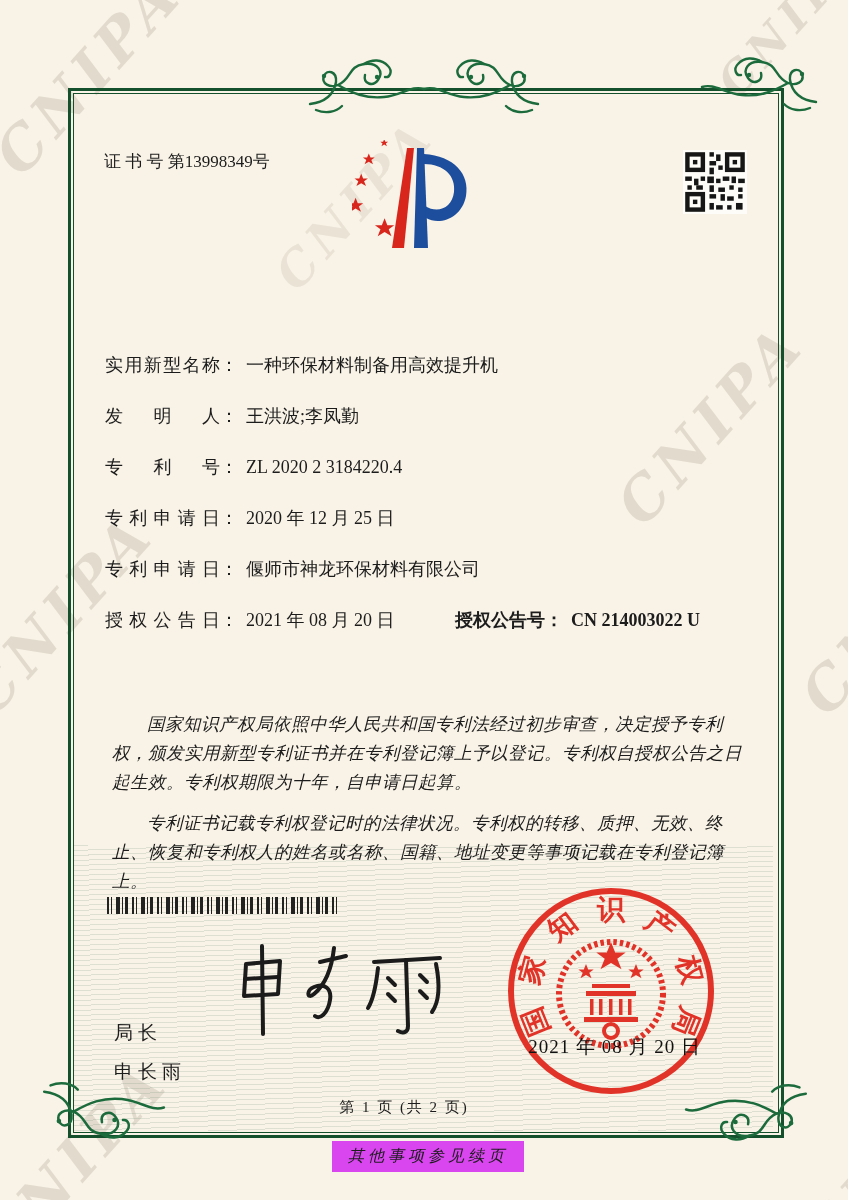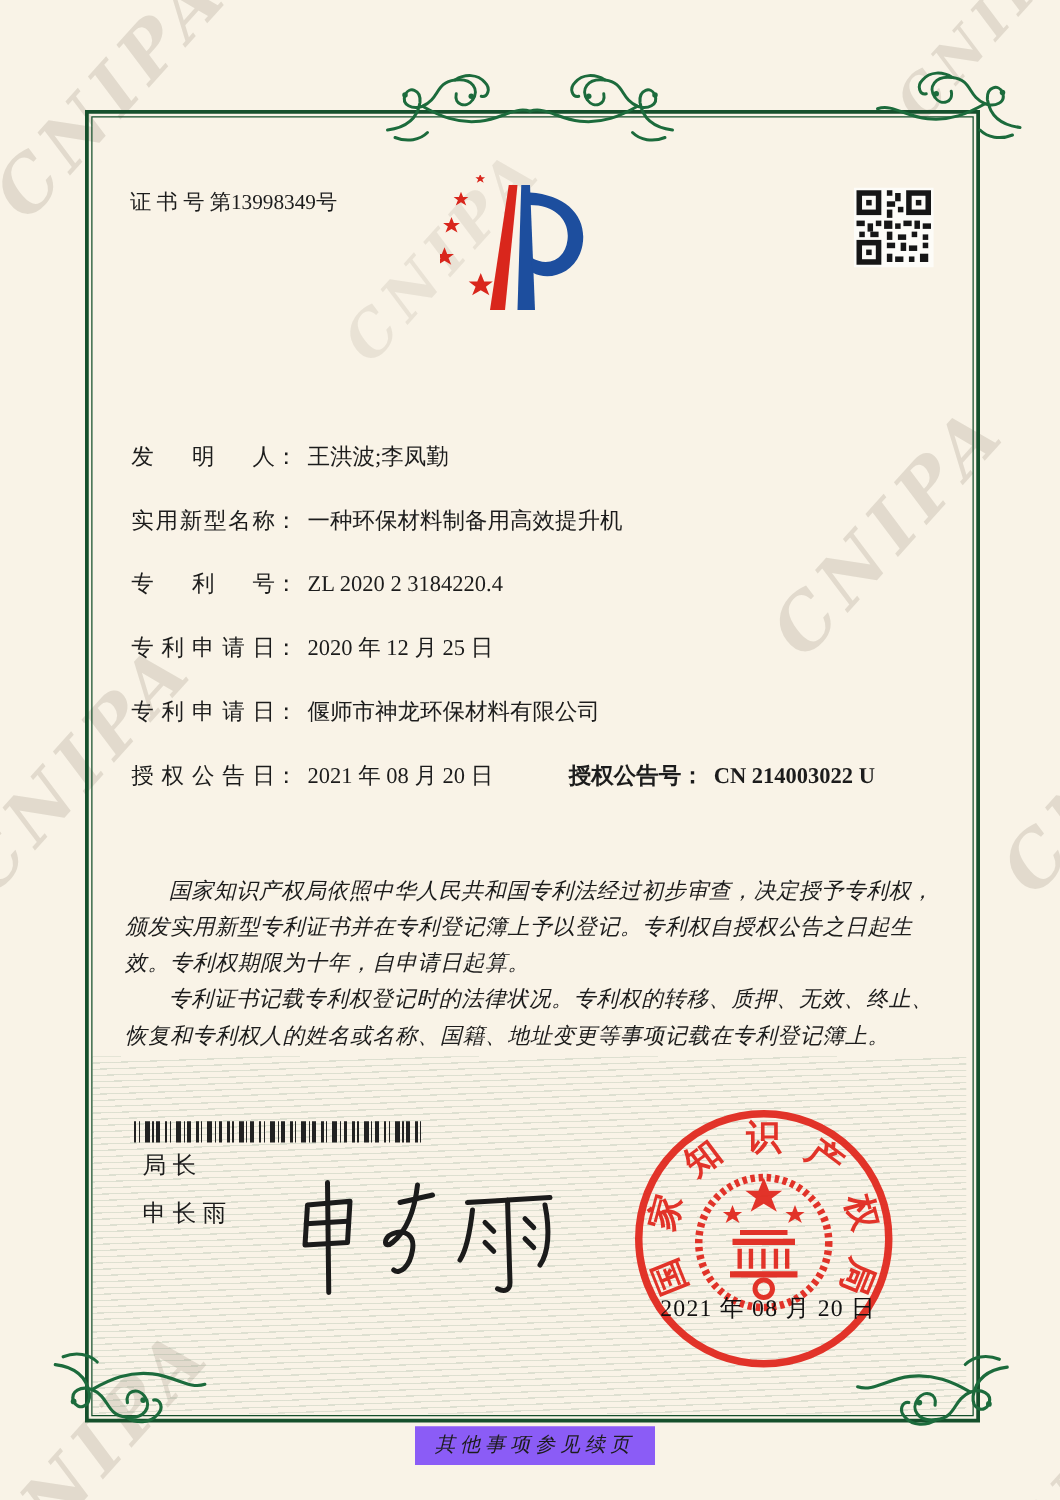--- a/index.html
+++ b/index.html
@@ -34,42 +34,42 @@
   .fields{position:absolute; left:105px; top:352px; width:660px; font-size:18px;}
   .frow{position:relative; height:51px; line-height:26px;}
   .fl{display:inline-block; width:115px; text-align:justify; text-align-last:justify; vertical-align:bottom;}
   .colon{margin-right:8px;}
   .frow .right-group{position:absolute; left:350px; top:0;font-weight:bold;}
   
   .body-text{
     position:absolute; left:100px; top:698px; width:654px;
     font-size:17.5px; line-height:29px; font-style:italic; letter-spacing:0.5px;
   }
-  .body-text p{margin:0; text-indent:2em;}
+  .body-text p{margin:12px; text-indent:2em;}
   
   .barcode{
     position:absolute; left:107px; top:897px; width:231px; height:17px;
     background:repeating-linear-gradient(90deg,
       #222 0 2px, transparent 2px 4px,
       #222 4px 5px, transparent 5px 9px,
       #222 9px 13px, transparent 13px 15px,
       #222 15px 16px, transparent 16px 18px,
       #222 18px 21px, transparent 21px 25px);
   }
-  .director{position:absolute; left:114px; top:919px; font-size:19px;}
+  .director{position:absolute; left:114px; top:1020px; font-size:19px;}
   .director div{letter-spacing:5px; margin-bottom:13px;}
   .signature{position:absolute; left:228px; top:938px;}
   .seal{position:absolute; left:504px; top:884px; opacity:0.93;}
   .seal-date{
     position:absolute; left:512px; top:1034px; width:205px; text-align:center;
     font-size:19px; color:#111; letter-spacing:1px; white-space:nowrap;
   }
   .page-num{position:absolute; left:0; right:40px; top:1098px; text-align:center; font-size:15px; letter-spacing:2px;}
   .cont-note{
-    position:absolute; left:332px; top:1141px; background:#8b5cf6; padding:5px 16px;
+    position:absolute; left:332px; top:1141px; background:#d946ef; padding:5px 16px;
     font-size:16px; letter-spacing:4px; font-style:italic;
   }
 </style>
 </head>
 <body>
 
 <div class="page">
 
   <div class="wm" style="left:-34px; top:40px;">CNIPA</div>
   <div class="wm" style="left:250px; top:176px; font-size:48px; color:rgba(172,162,146,0.20);">CNIPA</div>
@@ -169,24 +169,24 @@
       <rect x="12" y="24" width="2" height="3"></rect>
         <rect x="15" y="25" width="3" height="2"></rect>
         <rect x="20" y="25" width="2" height="2"></rect>
         <rect x="24" y="24" width="3" height="3"></rect>
     </g>
   </svg>
 
 
   <div class="fields">
     <div class="frow">
+      <span class="fl">实用新型名称</span><span class="colon">：</span><span>一种环保材料制备用高效提升机</span>
+    </div>
+    <div class="frow">
       <span class="fl">发明人</span><span class="colon">：</span><span>王洪波;李凤勤</span>
-    </div>
-    <div class="frow">
-      <span class="fl">实用新型名称</span><span class="colon">：</span><span>一种环保材料制备用高效提升机</span>
     </div>
     <div class="frow">
       <span class="fl">专利号</span><span class="colon">：</span><span>ZL 2020 2 3184220.4</span>
     </div>
     <div class="frow">
       <span class="fl">专利申请日</span><span class="colon">：</span><span>2020 年 12 月 25 日</span>
     </div>
     <div class="frow">
       <span class="fl">专利申请日</span><span class="colon">：</span><span>偃师市神龙环保材料有限公司</span>
     </div>
@@ -253,15 +253,16 @@
         <rect x="105" y="115" width="3.5" height="16"></rect>
           <rect x="115" y="115" width="3.5" height="16"></rect>
           <rect x="124" y="115" width="3.5" height="16"></rect>
         <rect x="80" y="133" width="54" height="5"></rect>
         <circle cx="107" cy="147" r="7" fill="none" stroke="#e1251b" stroke-width="4"></circle>
       </g>
     </g>
   </svg>
   <div class="seal-date">2021 年 08 月 20 日</div>
 
+  <div class="page-num">第 1 页 (共 2 页)</div>
   <div class="cont-note">其他事项参见续页</div>
 
 </div>
 
 </body></html>

